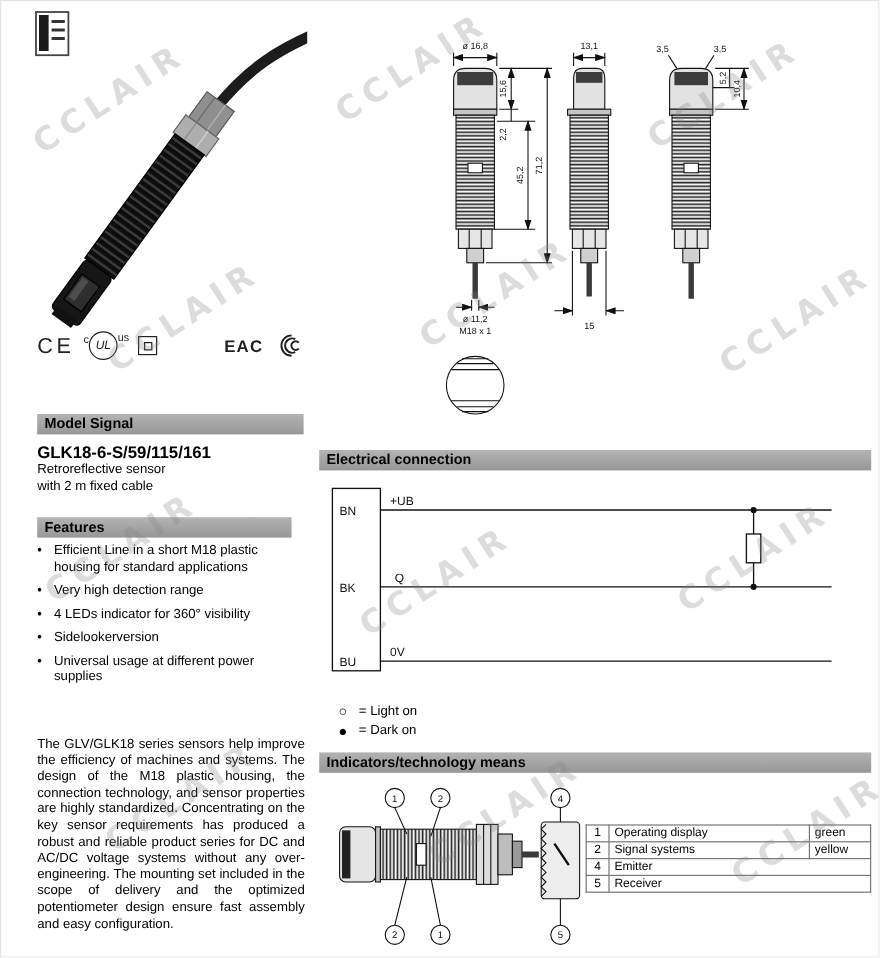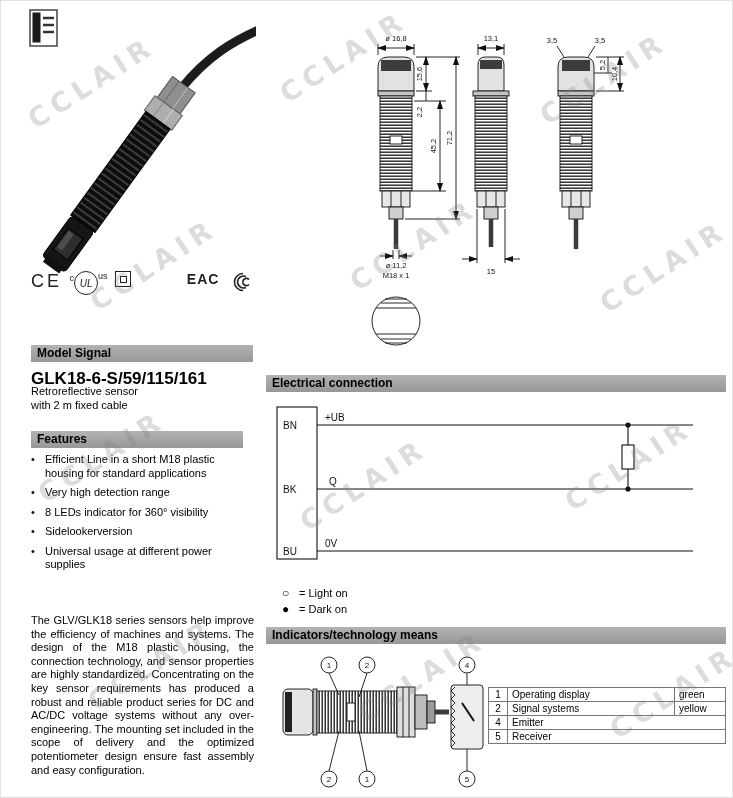--- a/index.html
+++ b/index.html
@@ -13,30 +13,30 @@
     background:linear-gradient(#b3b3b3,#979797);
     font-size:12px;font-weight:bold;line-height:17px;padding-left:6px;color:#000;
   }
   #bar-model{left:30px;top:344px;width:222px;}
   #bar-features{left:30px;top:430px;width:212px;}
   #bar-info{left:30px;top:590px;width:222px;}
   #bar-dimensions{left:265px;top:8px;width:460px;}
   #bar-electrical{left:265px;top:374px;width:460px;}
   #bar-indicators{left:265px;top:626px;width:460px;}
 
-  .model-value{position:absolute;left:30px;top:368px;font-size:17px;font-weight:bold;}
+  .model-value{position:absolute;left:30px;top:368px;font-size:14px;font-weight:bold;}
   .model-type{position:absolute;left:30px;top:384px;font-size:11px;}
   .model-cable{position:absolute;left:30px;top:398px;font-size:11px;}
 
   .features-list{position:absolute;left:30px;top:452px;width:224px;font-size:11px;line-height:13.5px;}
   .feat-item{display:flex;margin-bottom:6px;}
   .feat-bullet{width:14px;flex:0 0 14px;}
   .info-text{position:absolute;left:30px;top:613px;width:223px;font-size:11px;line-height:13.6px;text-align:justify;}
 
-  .certs{position:absolute;left:30px;top:270px;width:222px;height:34px;display:flex;align-items:flex-start;justify-content:space-between;}
+  .certs{position:absolute;left:30px;top:270px;width:222px;height:34px;display:flex;align-items:center;justify-content:space-between;}
   .ce-mark{font-size:18px;letter-spacing:3px;color:#222;}
   .ul-wrap{display:flex;align-items:flex-start;color:#222;}
   .ul-c{font-size:9px;margin-top:2px;}
   .ul-circle{width:22px;height:22px;border:1.6px solid #222;border-radius:50%;display:flex;align-items:center;justify-content:center;font-size:10px;font-weight:normal;font-style:italic;}
   .ul-us{font-size:9px;}
   .sq-mark{width:14px;height:14px;border:1.6px solid #222;display:flex;align-items:center;justify-content:center;}
   .sq-inner{width:5px;height:5px;border:1.4px solid #222;}
   .eac-mark{font-size:14px;font-weight:bold;letter-spacing:1px;color:#222;padding-left:48px;}
 
   .legend{position:absolute;left:281px;top:584px;font-size:11px;line-height:16px;}
@@ -121,21 +121,21 @@
     <div class="feat-item">
         <span class="feat-bullet">•</span>
         <span>Efficient Line in a short M18 plastic housing for standard applications</span>
       </div>
     <div class="feat-item">
         <span class="feat-bullet">•</span>
         <span>Very high detection range</span>
       </div>
     <div class="feat-item">
         <span class="feat-bullet">•</span>
-        <span>8 LEDs indicator for 360° visibility</span>
+        <span>4 LEDs indicator for 360° visibility</span>
       </div>
     <div class="feat-item">
         <span class="feat-bullet">•</span>
         <span>Sidelookerversion</span>
       </div>
     <div class="feat-item">
         <span class="feat-bullet">•</span>
         <span>Universal usage at different power supplies</span>
       </div>
   </div>

